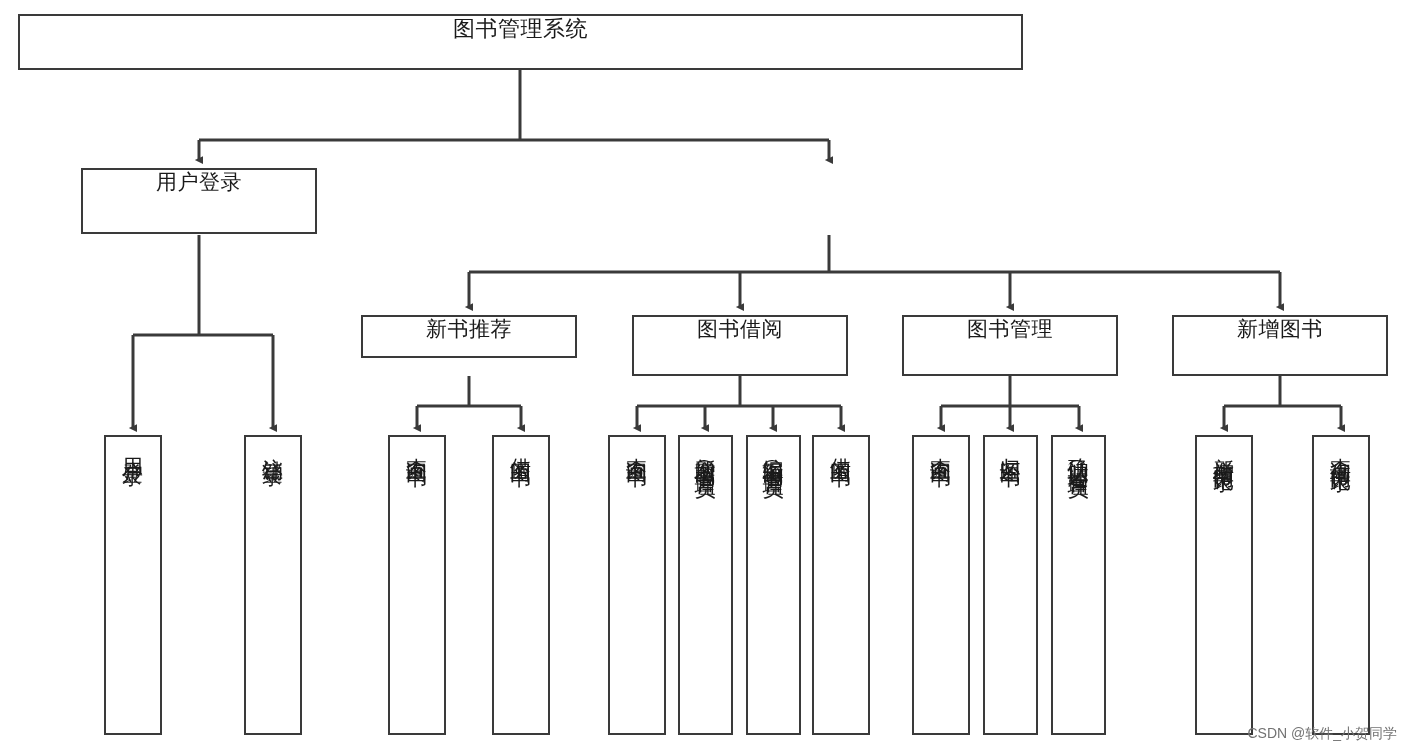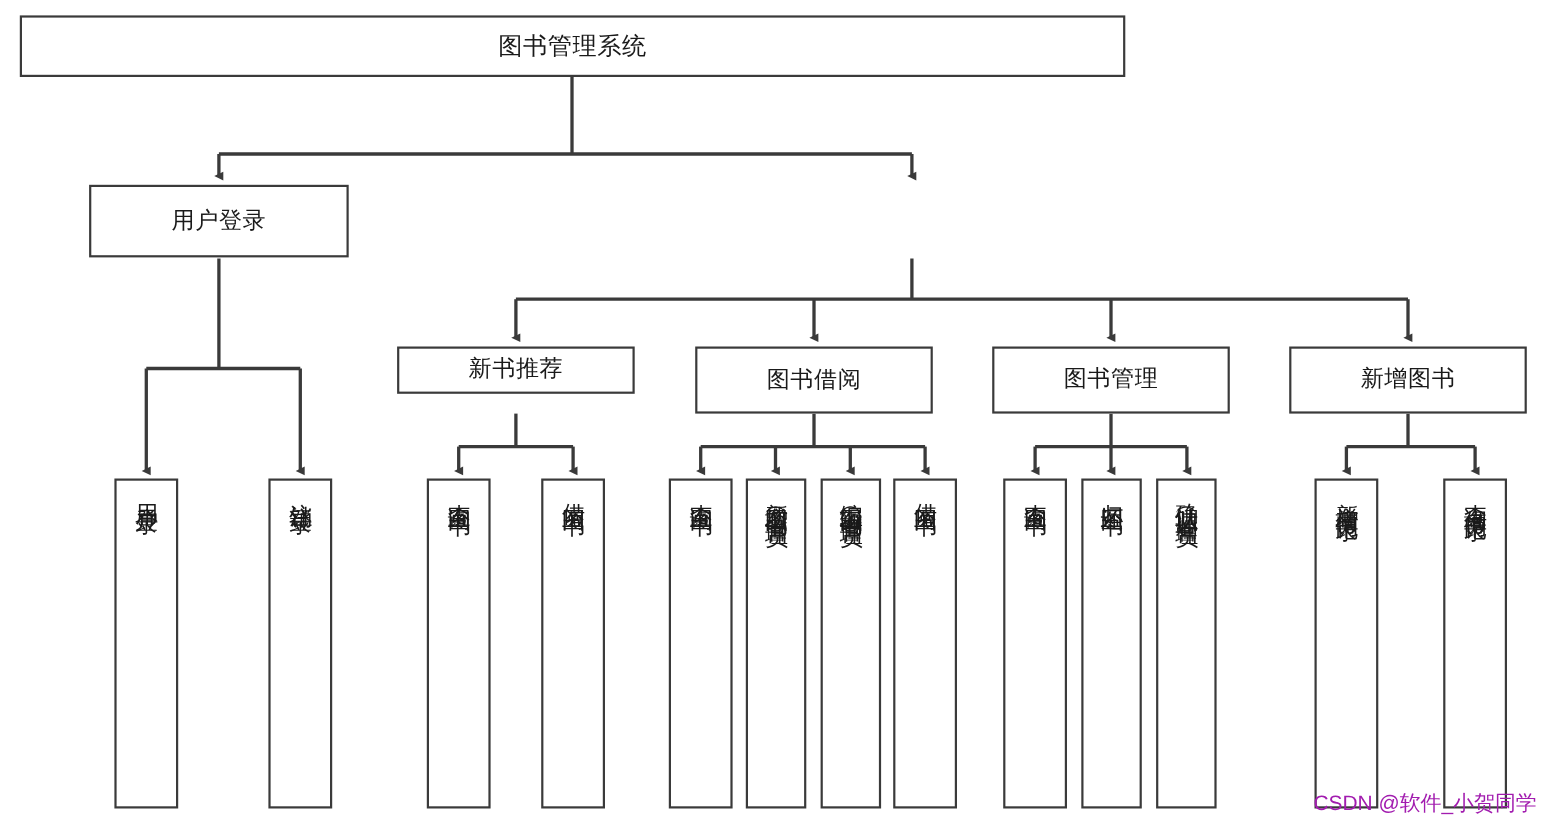--- a/index.html
+++ b/index.html
@@ -24,21 +24,20 @@
     top: 0;
     width: 1405px;
     height: 747px;
   }
   .node {
     position: absolute;
     box-sizing: border-box;
     background: #ffffff;
     border: 2px solid #3a3a3a;
     display: flex;
-    align-items: center;
     justify-content: center;
     z-index: 3;
   }
   .node-label {
     color: #1a1a1a;
     letter-spacing: 0.5px;
     line-height: 1.18;
     text-align: center;
     white-space: nowrap;
   }
@@ -60,22 +59,22 @@
     writing-mode: vertical-rl;
     text-orientation: upright;
     letter-spacing: 3px;
     line-height: 1.0;
     white-space: nowrap;
   }
   .watermark {
     position: absolute;
     right: 8px;
     bottom: 4px;
-    font-size: 19px;
-    color: #a21caf;
+    font-size: 14px;
+    color: #737373;
     z-index: 6;
     white-space: nowrap;
     font-family: "Liberation Sans", "DejaVu Sans", sans-serif;
   }
 </style>
 </head>
 <body>
 
 <div id="diagram-root">
 

